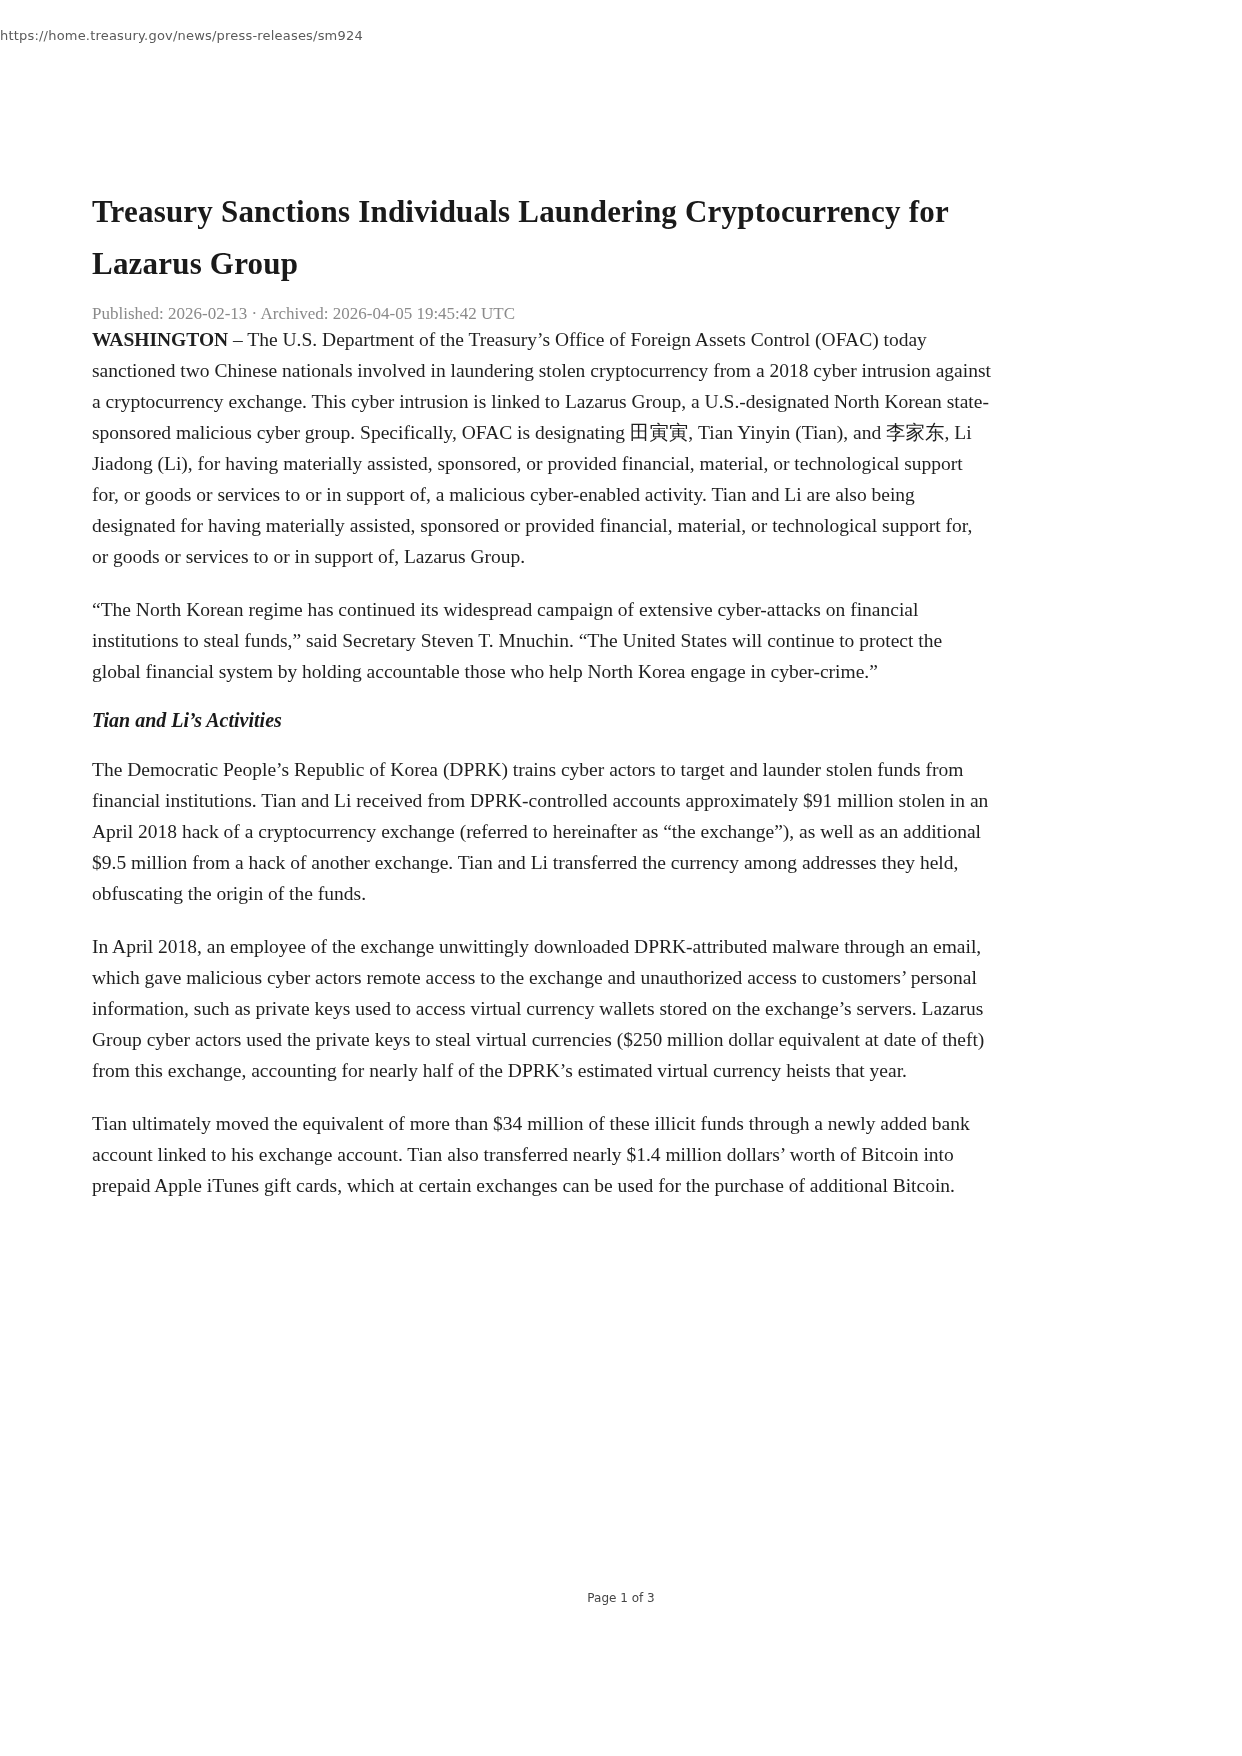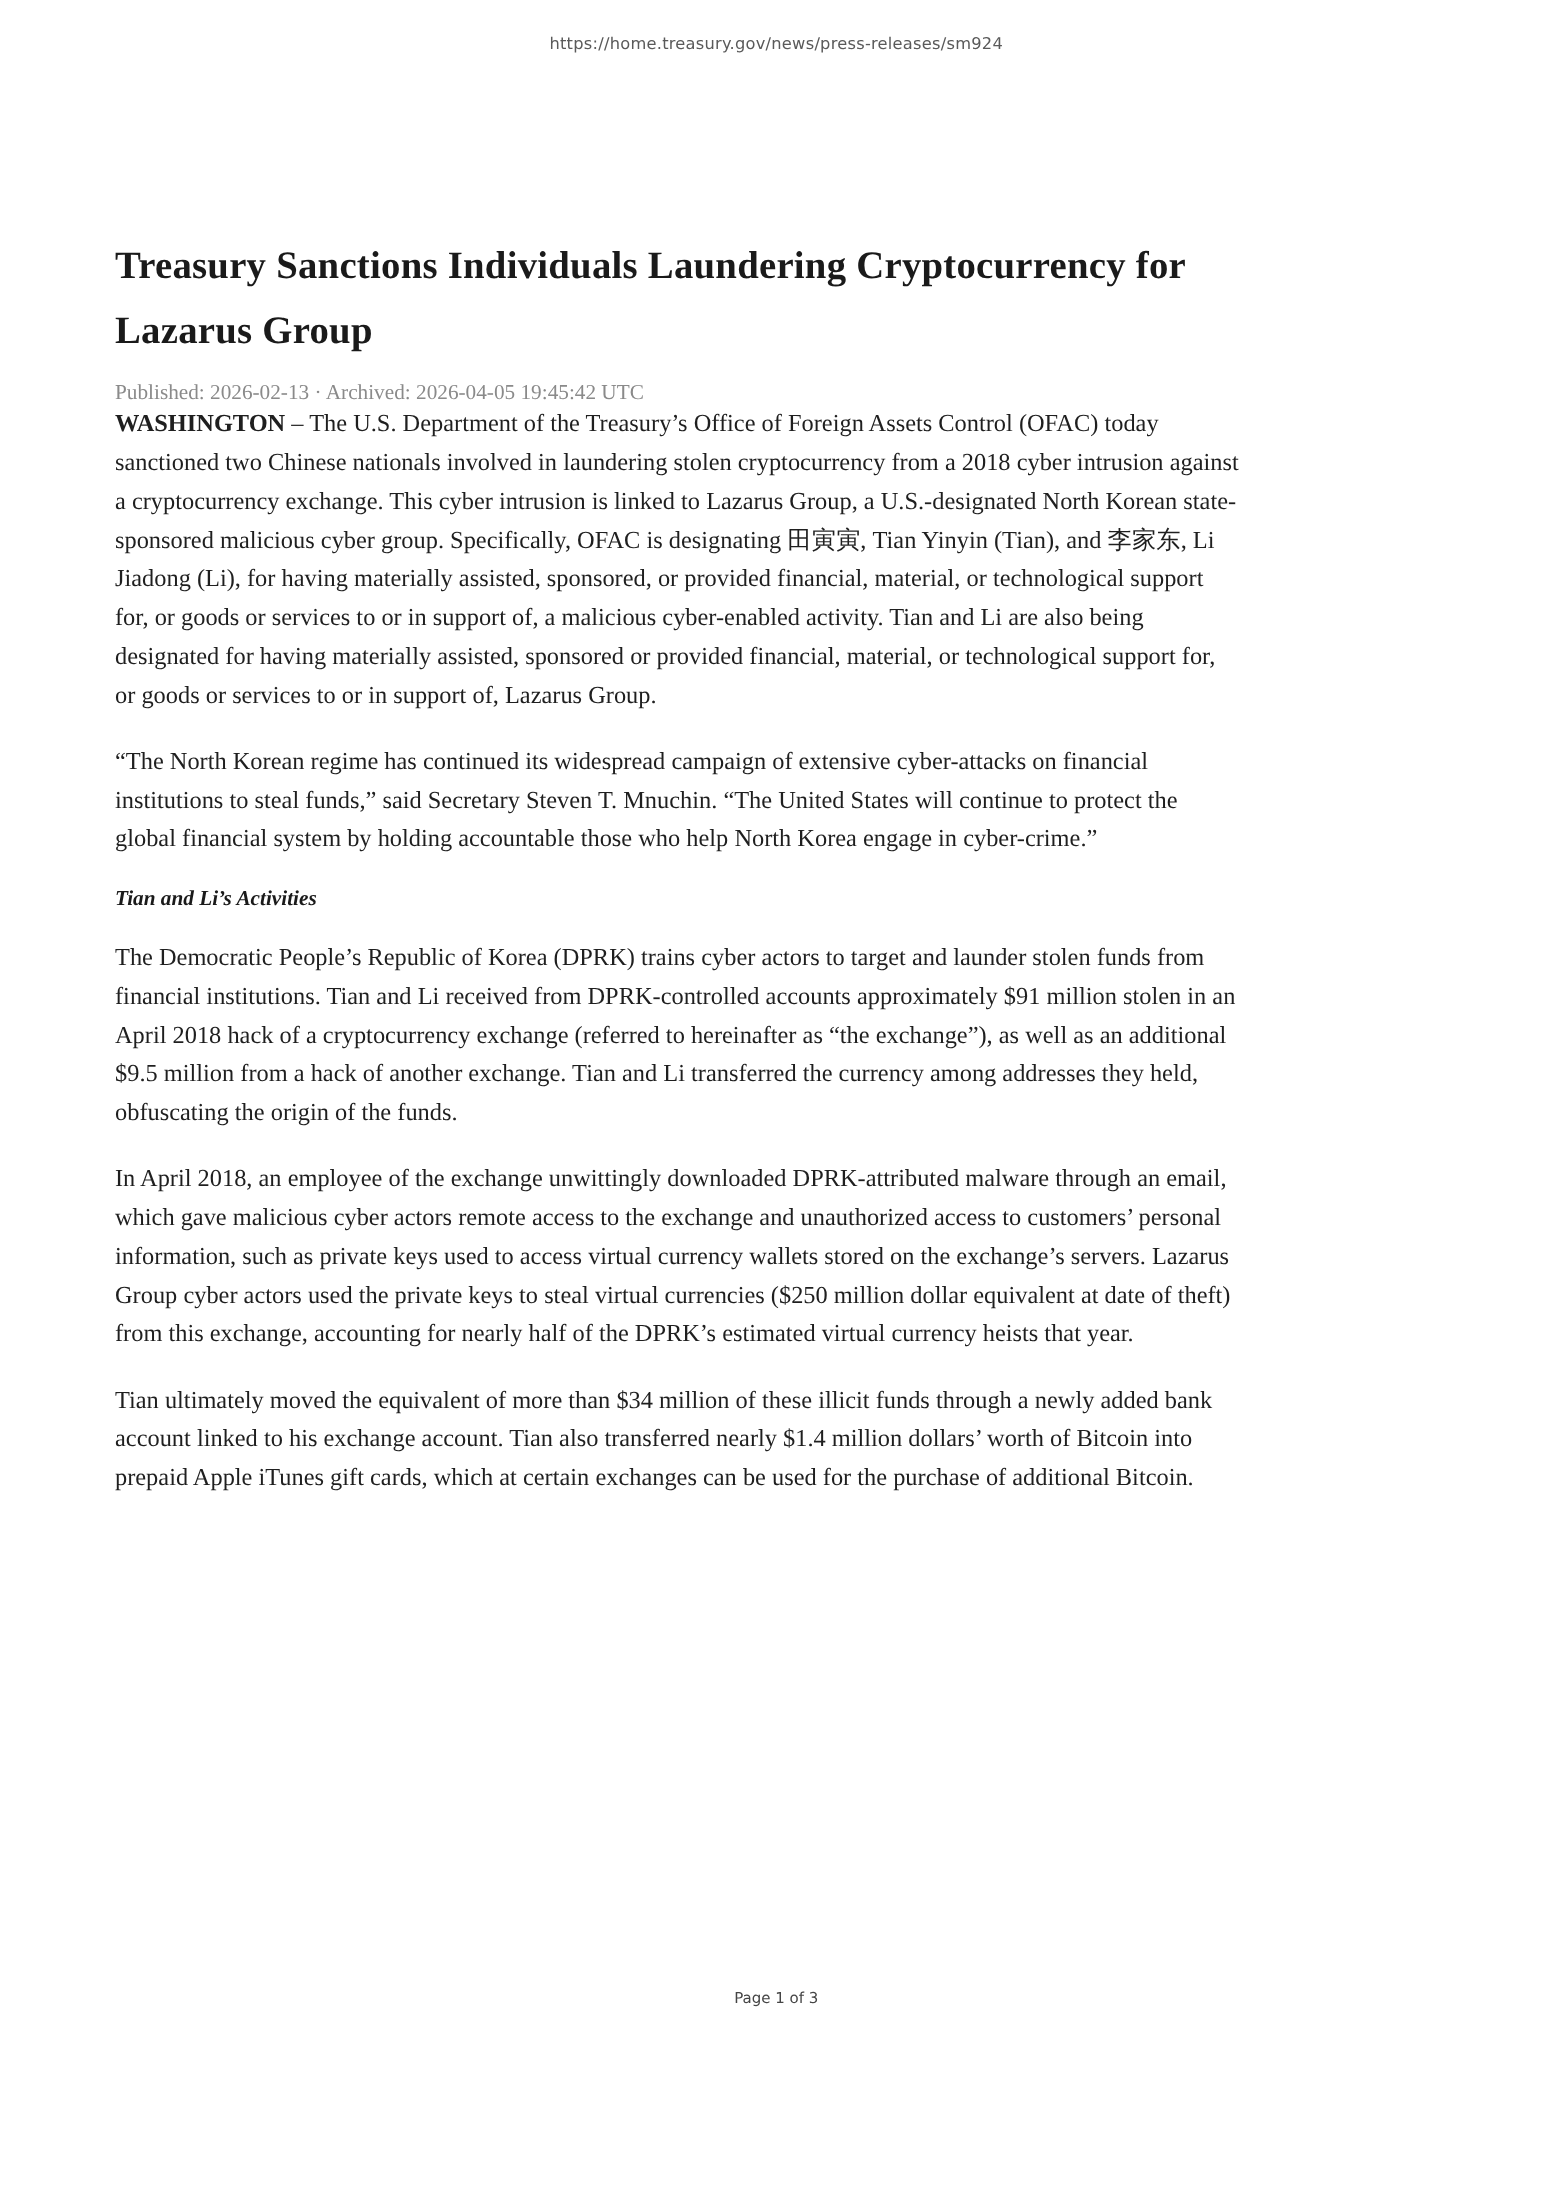--- a/index.html
+++ b/index.html
@@ -10,21 +10,20 @@
     position: relative;
     font-family: "Liberation Serif", "DejaVu Serif", serif;
     color: #1c1c1c;
     overflow: hidden;
   }
   .url-header {
     position: absolute;
     top: 28px;
     left: 0;
     width: 100%;
-    text-align: center;
     font-family: "DejaVu Sans", "Liberation Sans", sans-serif;
     font-size: 13px;
     color: #5a5a5a;
     letter-spacing: 0.2px;
   }
   .content {
     position: absolute;
     top: 186px;
     left: 92px;
     width: 900px;
@@ -43,21 +42,21 @@
   }
   p.body-para {
     font-size: 19.5px;
     line-height: 31px;
     color: #1f1f1f;
     margin-bottom: 22px;
     text-align: left;
   }
   p.body-para strong { font-weight: bold; }
   h2.section-heading {
-    font-size: 17px;
+    font-size: 20px;
     font-weight: bold;
     font-style: italic;
     color: #1a1a1a;
     margin-top: 2px;
     margin-bottom: 22px;
   }
   .footer {
     position: absolute;
     top: 1551px;
     left: 0;

